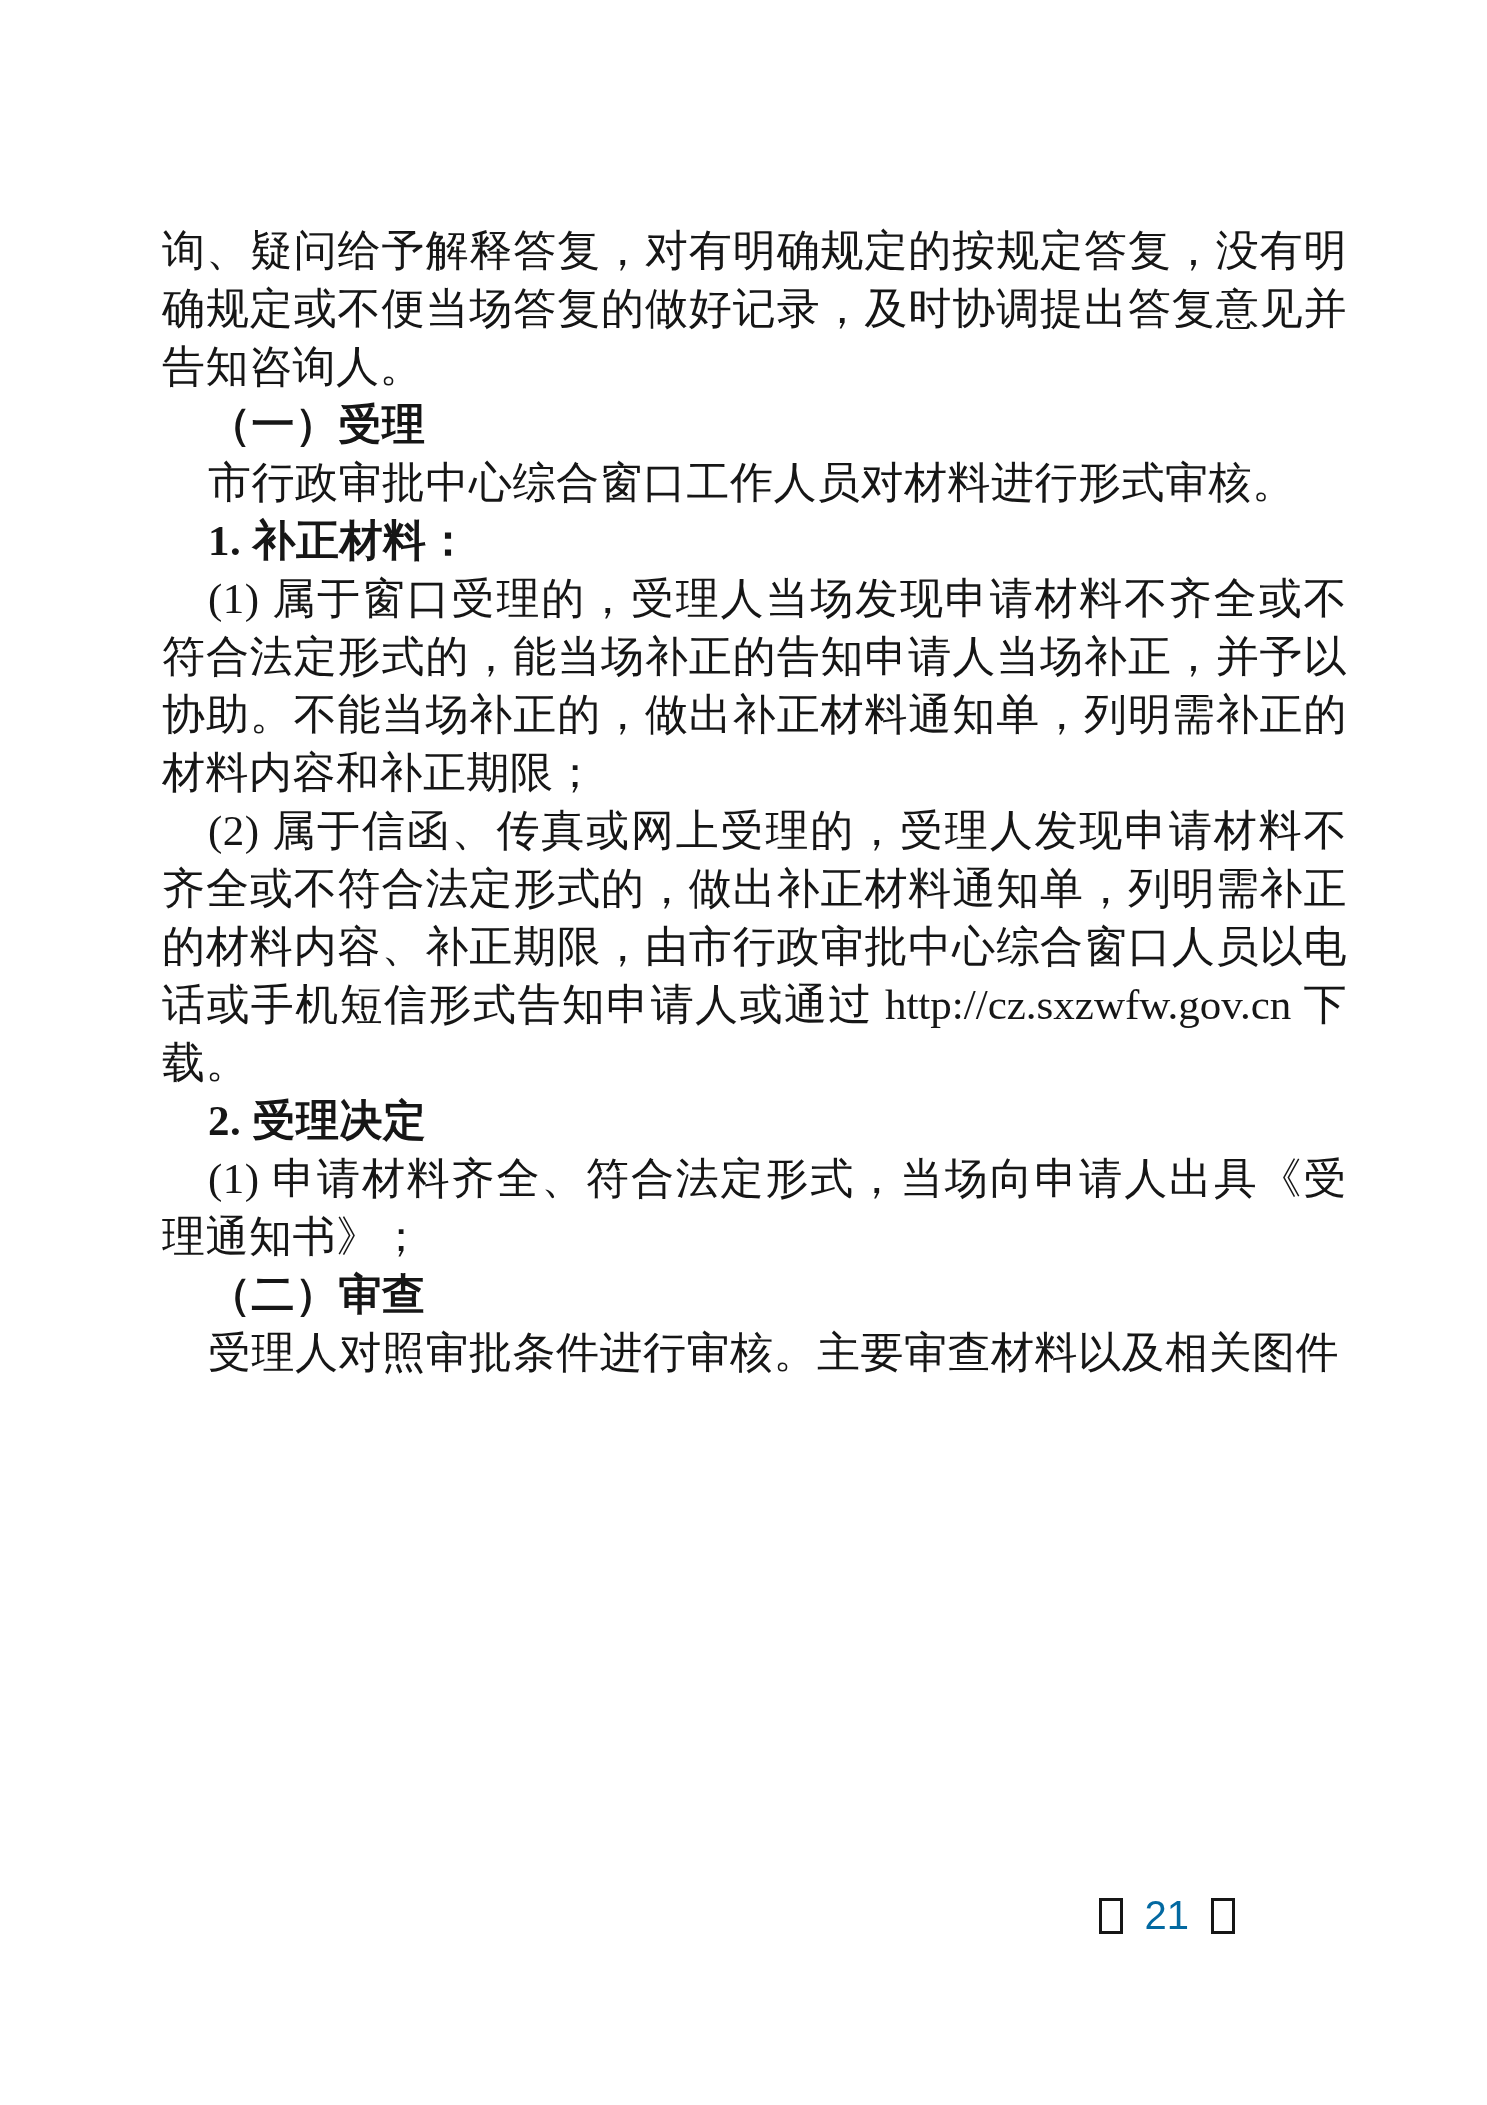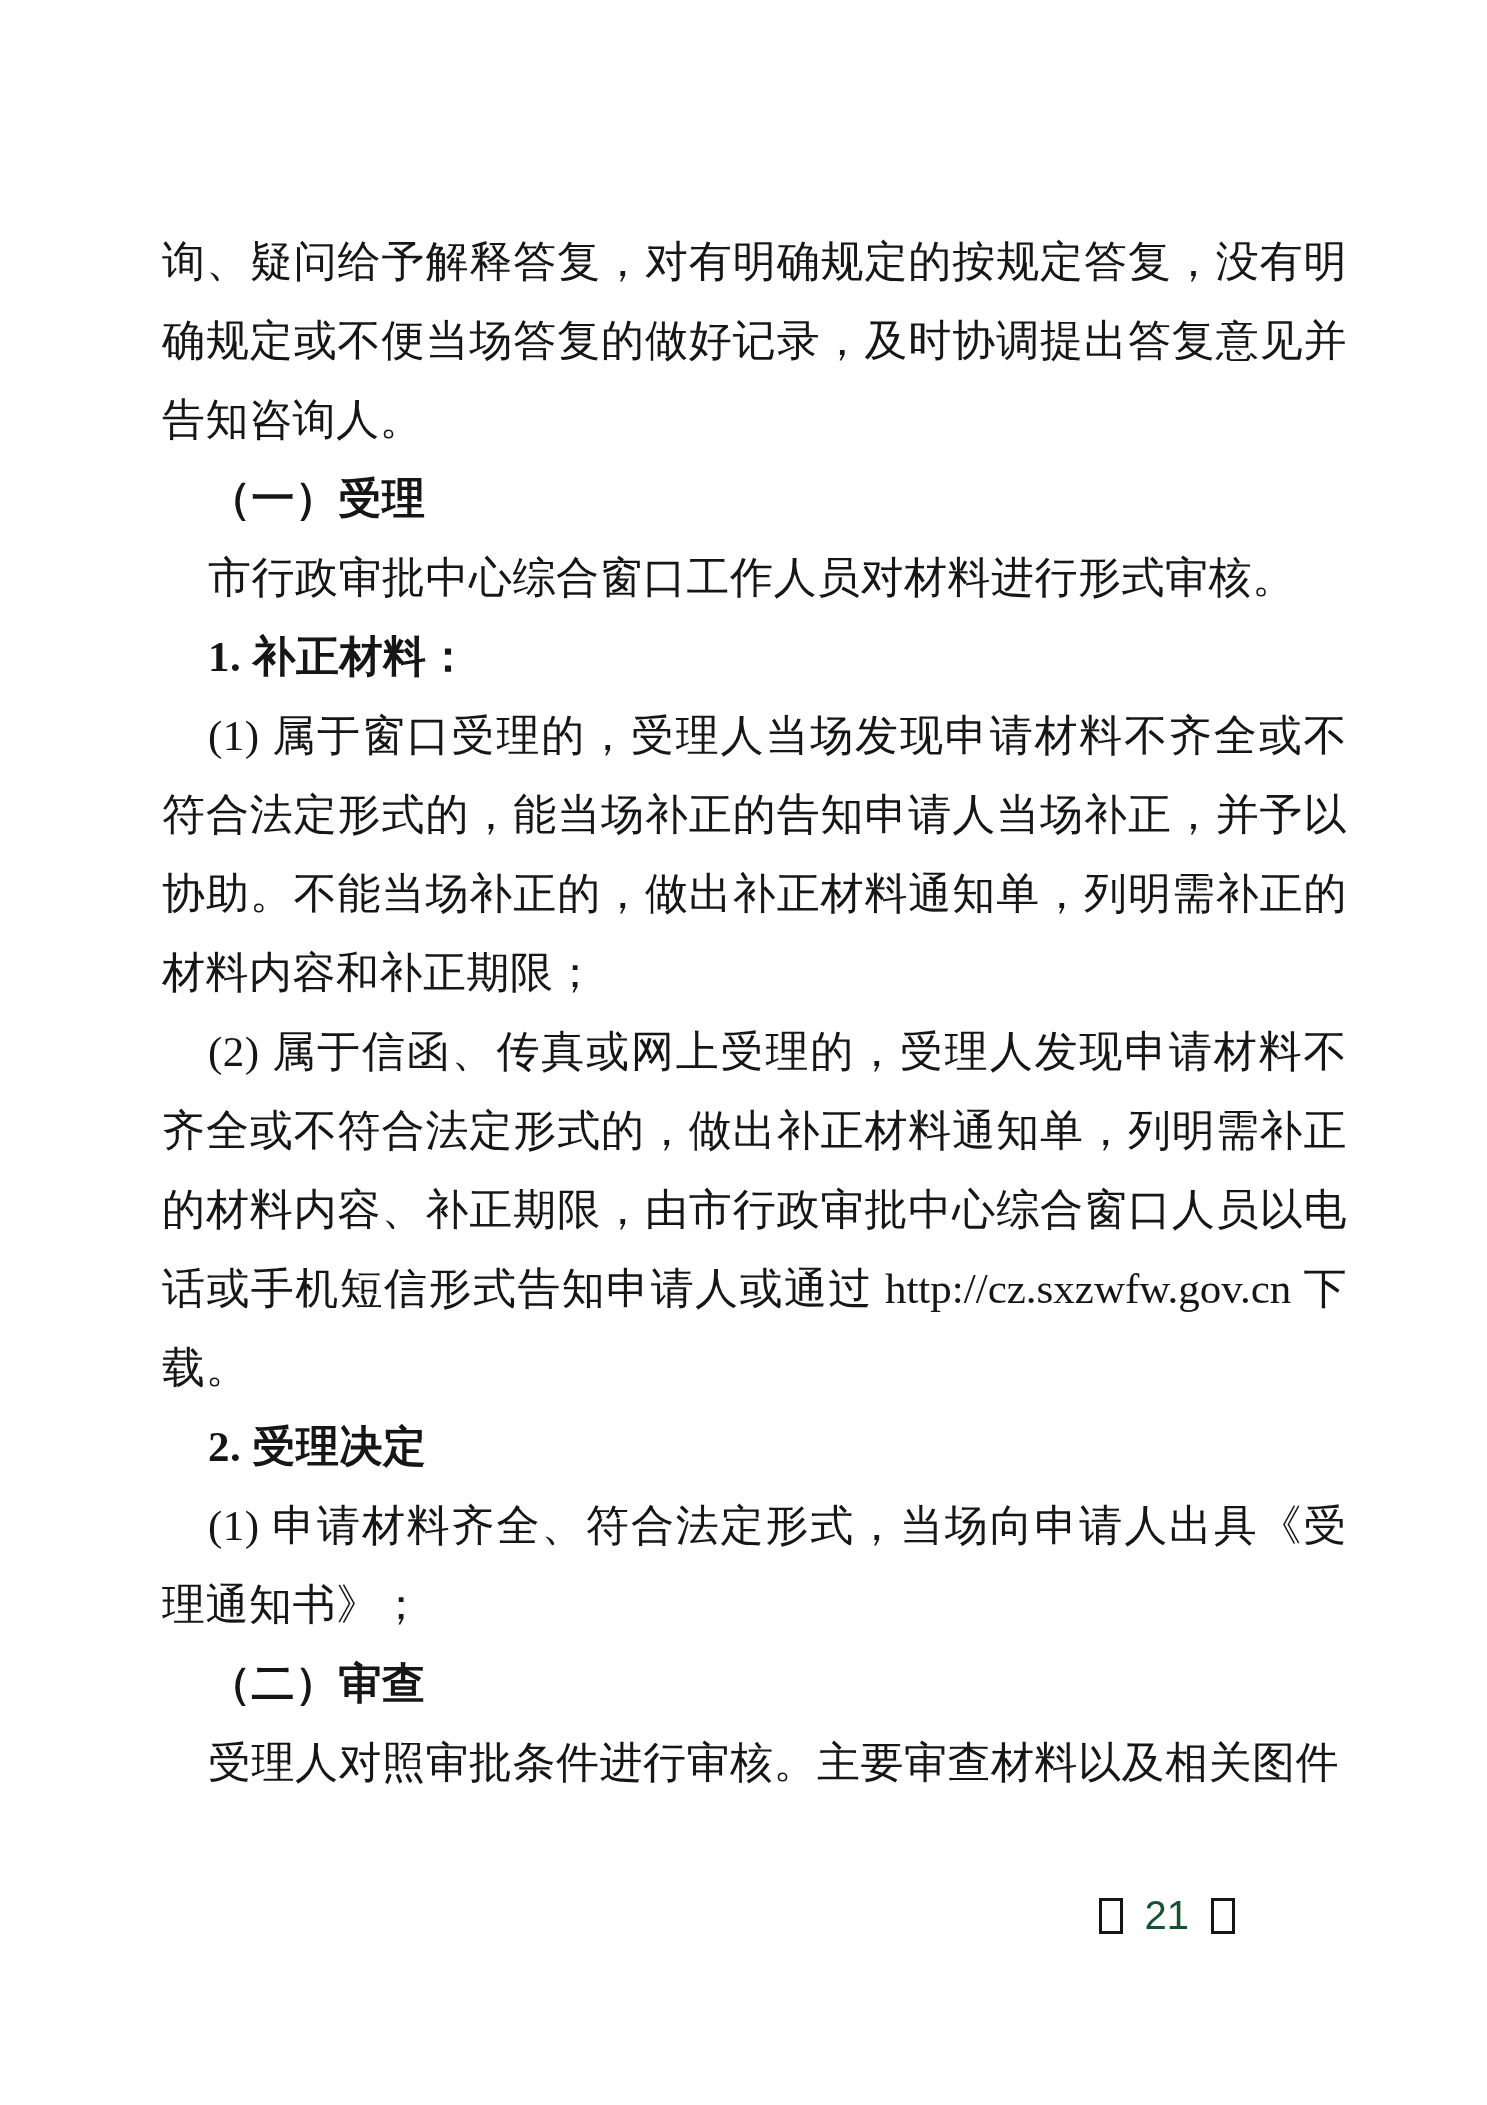--- a/index.html
+++ b/index.html
@@ -19,21 +19,21 @@
   }
   .content {
     position: absolute;
     left: 162px;
     top: 222px;
     width: 1185px;
   }
   .content p {
     margin: 0;
     font-size: 43px;
-    line-height: 79px;
+    line-height: 58px;
     text-align: justify;
     text-justify: inter-ideograph;
     letter-spacing: 0.5px;
     word-break: break-all;
   }
   .indent { text-indent: 46px; }
   .heading-hei {
     font-family: "Liberation Sans", "DejaVu Sans", sans-serif;
     font-weight: 700;
     font-size: 45px !important;
@@ -43,21 +43,21 @@
   .url { letter-spacing: 0; }
   .footer {
     position: absolute;
     top: 1893px;
     right: 252px;
     display: flex;
     align-items: center;
     gap: 22px;
     font-family: "Liberation Sans", "DejaVu Sans", sans-serif;
     font-size: 40px;
-    color: #14532d;
+    color: #0369a1;
   }
   .tofu {
     display: inline-block;
     width: 24px;
     height: 36px;
     border: 3px solid #161616;
     box-sizing: border-box;
   }
 </style>
 </head>

